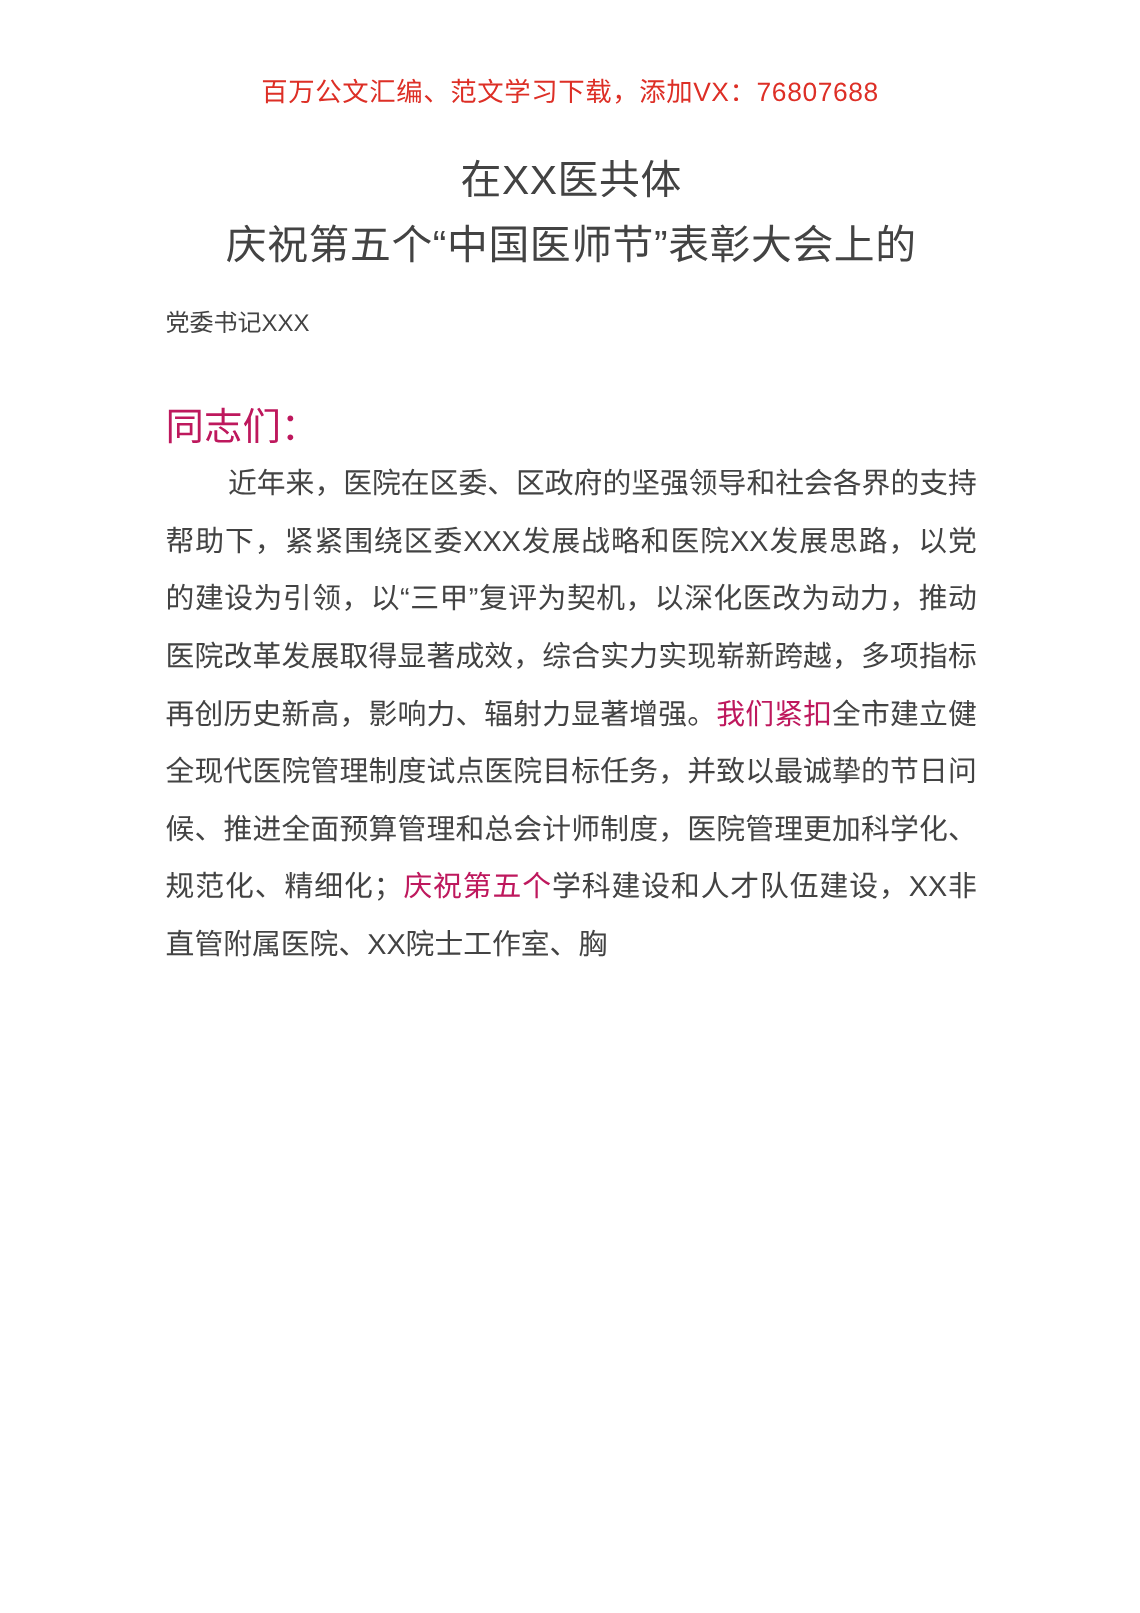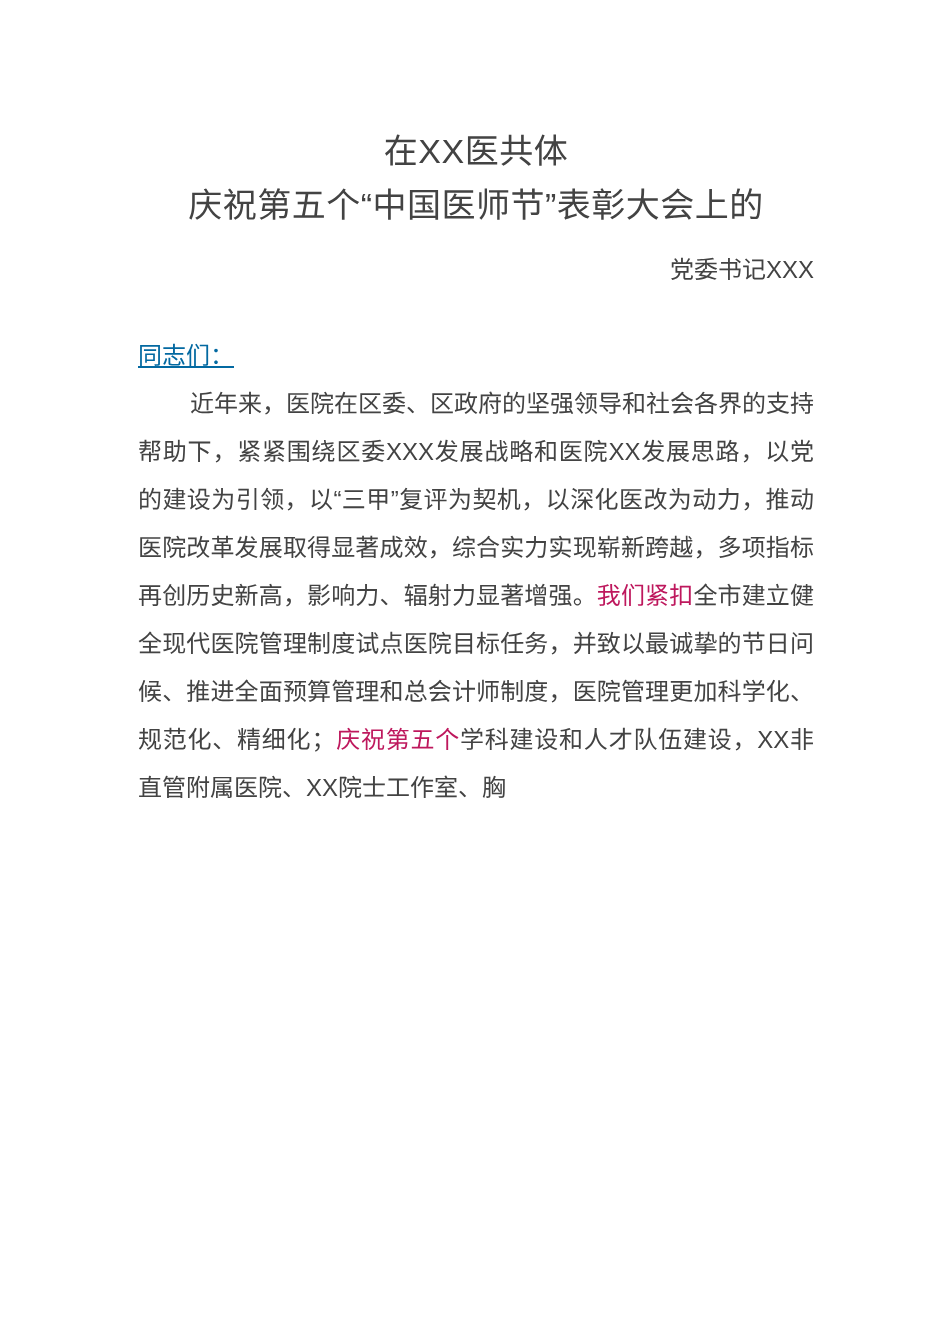--- a/index.html
+++ b/index.html
@@ -50,41 +50,40 @@
     line-height: 54px;
     font-weight: normal;
     margin: 4px;
     letter-spacing: 0.5px;
   }
   .doc-title .title-line {
     display: block;
   }
 
   .doc-byline {
-    text-align: right;
+    text-align: left;
     color: #434343;
-    font-size: 24px;
+    font-size: 20px;
     line-height: 48px;
     margin-top: 14px;
   }
   .doc-dateline {
     text-align: center;
     color: #434343;
     font-size: 24px;
     line-height: 48px;
     margin-top: 8px;
   }
 
   .doc-salutation {
-    color: #0369a1;
-    font-size: 24px;
+    color: #be185d;
+    font-size: 32px;
     line-height: 48px;
     margin-top: 38px;
     text-align: justify;
-    text-decoration: underline;
   }
 
   .doc-para {
     color: #434343;
     font-size: 24px;
     line-height: 48px;
     text-align: justify;
     text-justify: inter-ideograph;
     margin: 0;
     text-indent: 0;
@@ -97,20 +96,23 @@
   .doc-para strong {
     font-weight: normal;
     color: #be185d;
   }
 </style>
 </head>
 <body>
 
 <div class="page">
 
+  <div class="promo-banner">
+    <span class="promo-text">百万公文汇编、范文学习下载，添加VX：76807688</span>
+  </div>
 
   <div class="doc">
 
     <h1 class="doc-title">
       <span class="title-line">在XX医共体</span>
       <span class="title-line">庆祝第五个“中国医师节”表彰大会上的</span>
     </h1>
 
     <div class="doc-byline">党委书记XXX</div>
 

